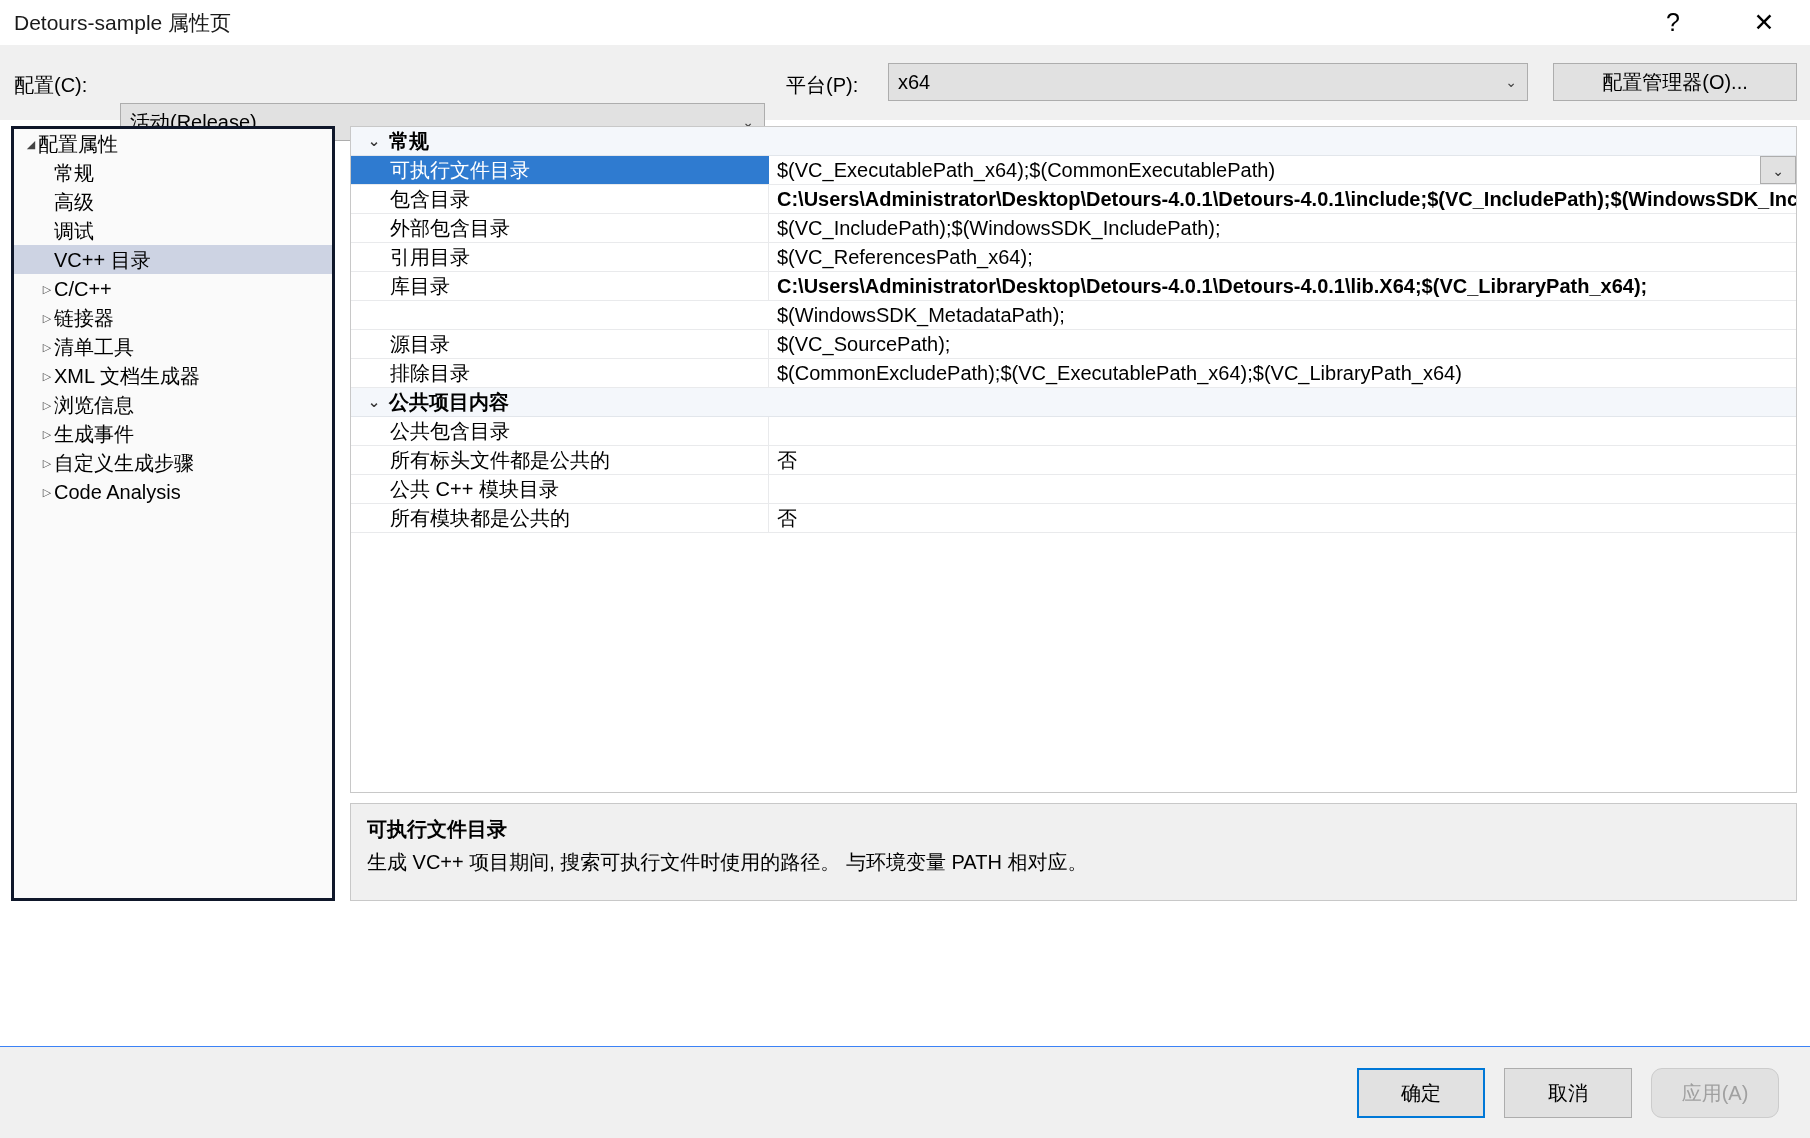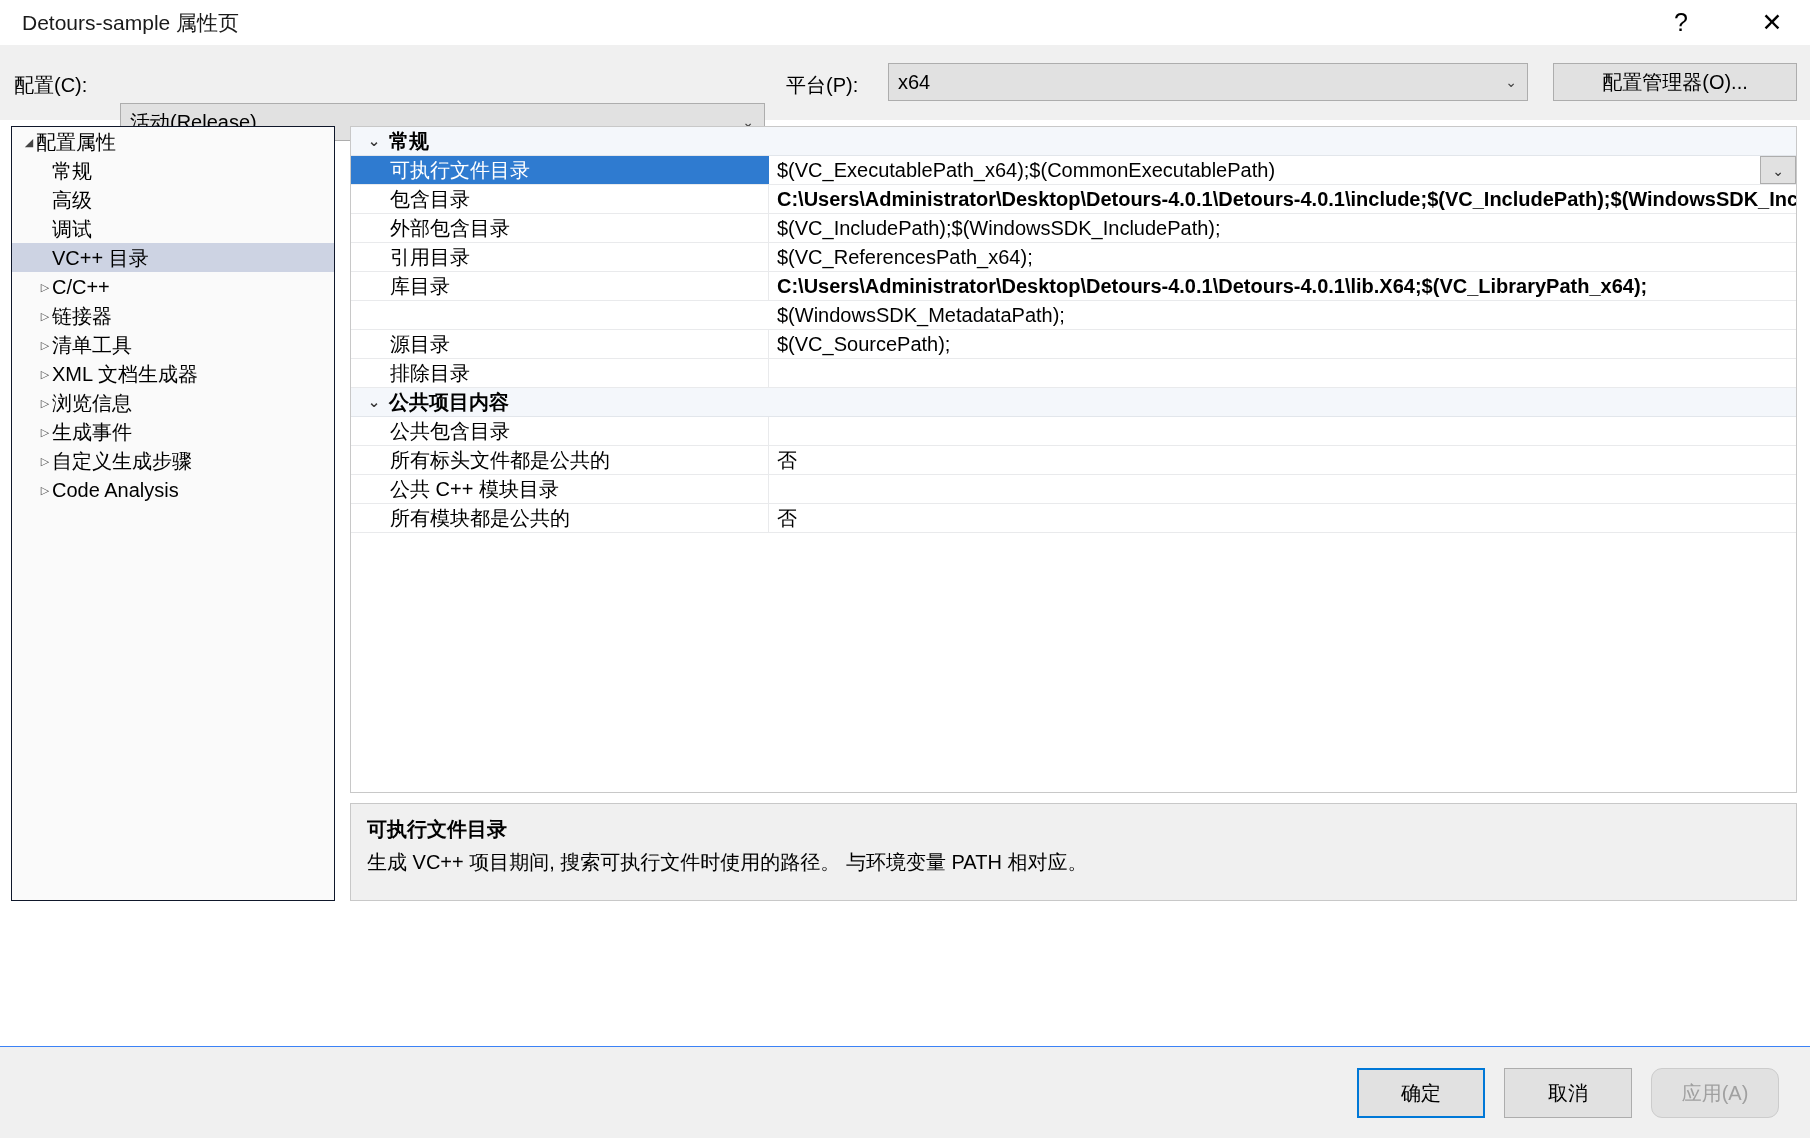--- a/index.html
+++ b/index.html
@@ -14,21 +14,21 @@
     font-size: 20px;
     color: #000000;
     overflow: hidden;
     position: relative;
     -webkit-font-smoothing: antialiased;
   }
 
   
   .titlebar {
     position: absolute;
-    left: 8px; top: 0;
+    left: 0; top: 0;
     width: 1674px; height: 45px;
     background: #ffffff;
     border-bottom: 1px solid #ffffff;
   }
   .title-text {
     position: absolute;
     left: 14px; top: 0;
     height: 45px;
     line-height: 45px;
     font-size: 21px;
@@ -107,21 +107,21 @@
     width: 244px; height: 38px;
     line-height: 36px;
   }
 
   
   .tree {
     position: absolute;
     left: 11px; top: 126px;
     width: 324px; height: 775px;
     background: #fafafa;
-    border: 1px solid #0f172a;
+    border: 3px solid #0f172a;
     box-sizing: border-box;
     overflow: hidden;
   }
   .tnode {
     position: relative;
     height: 29px;
     line-height: 29px;
     font-size: 20px;
     color: #000000;
     white-space: nowrap;
@@ -352,20 +352,21 @@
       </div>
       <div class="grow prop">
         <div class="pval">$(WindowsSDK_MetadataPath);</div>
       </div>
       <div class="grow prop">
         <div class="pname">源目录</div>
         <div class="pval">$(VC_SourcePath);</div>
       </div>
       <div class="grow prop">
         <div class="pname">排除目录</div>
+        <div class="pval">$(CommonExcludePath);$(VC_ExecutablePath_x64);$(VC_LibraryPath_x64)</div>
       </div>
       <div class="grow cat">
         <div class="cat-chev">⌄</div>
         <div class="cat-name">公共项目内容</div>
       </div>
       <div class="grow prop">
         <div class="pname">公共包含目录</div>
         <div class="pval"></div>
       </div>
       <div class="grow prop">

